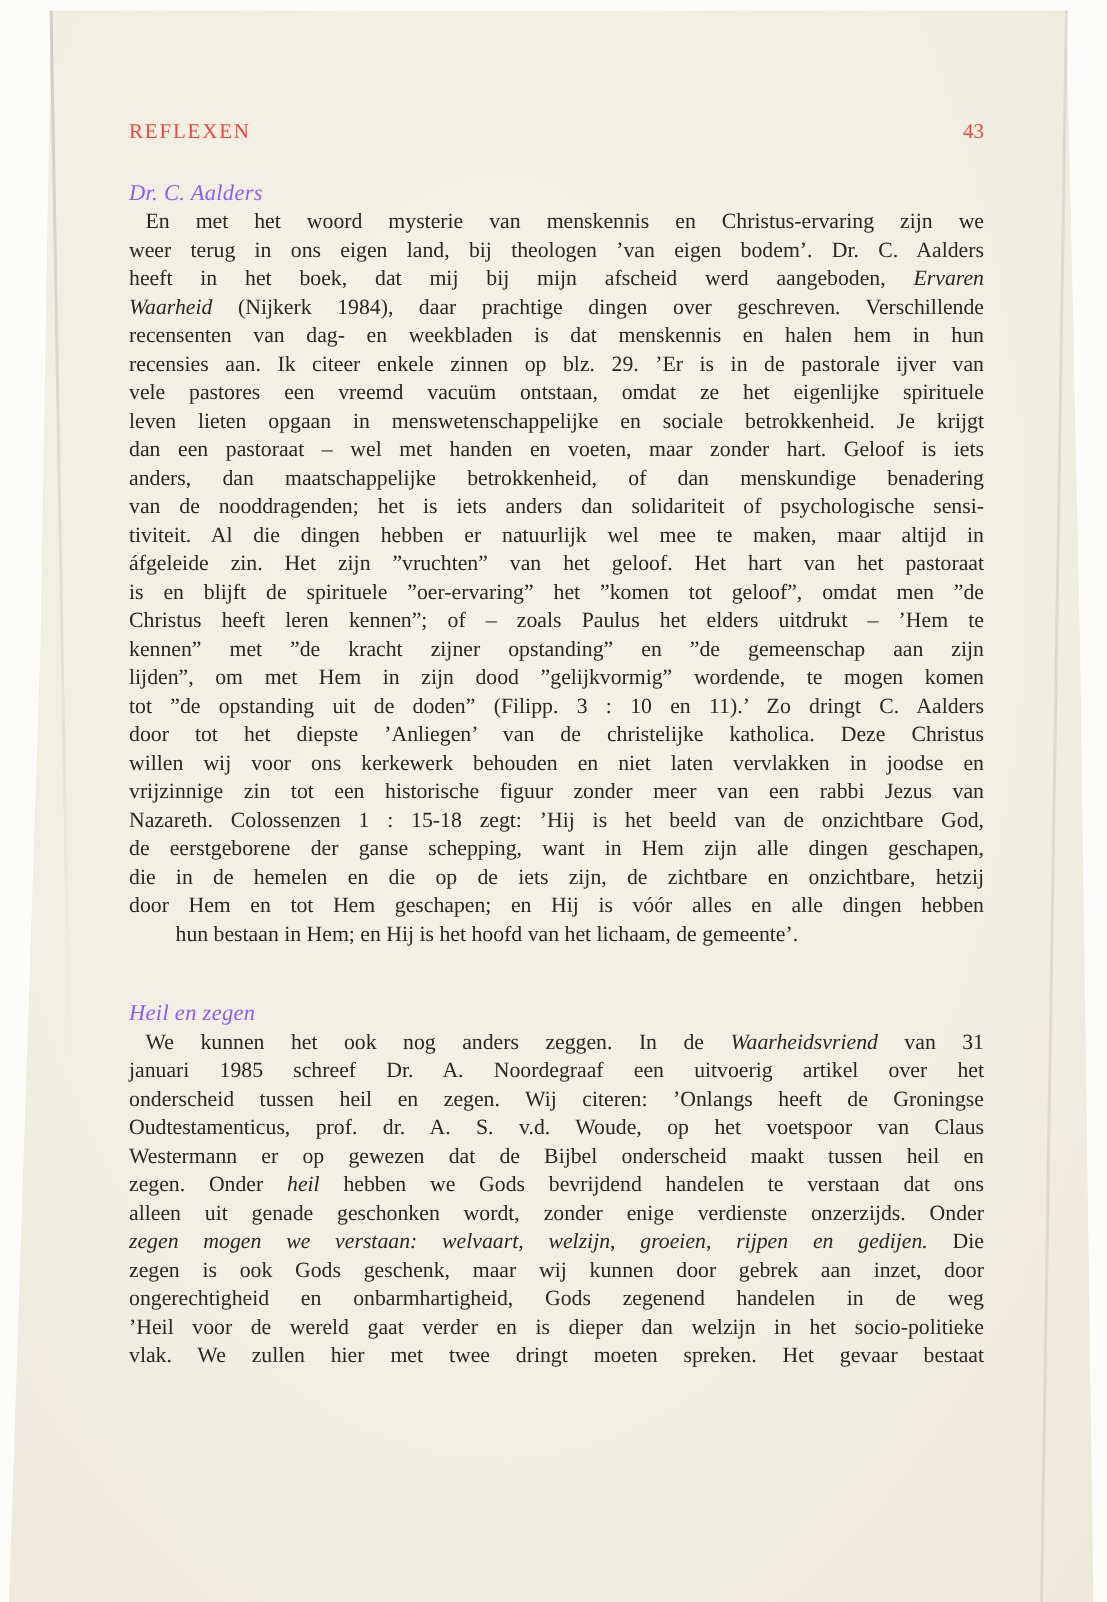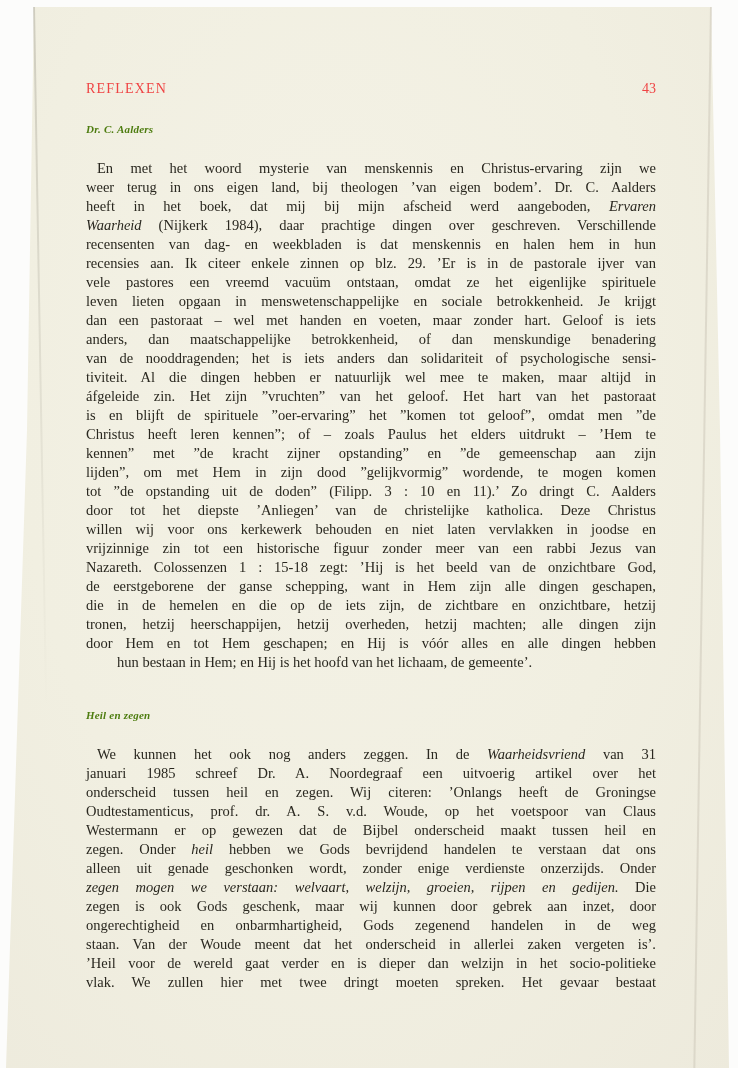--- a/index.html
+++ b/index.html
@@ -31,30 +31,30 @@
   }
   .header {
     display: flex; justify-content: space-between; align-items: baseline;
     line-height: 13px; font-size: 14px; color: #ef4444;
   }
   .header-title { letter-spacing: 1.2px; }
   .page-number { letter-spacing: 0; }
   .section { margin-top: 34px; }
   .section.first { margin-top: 25px; }
   .section-heading {
-    margin: 0; font-size: 11px; font-style: italic; font-weight: bold;
-    line-height: 19px; letter-spacing: 0.2px; color: #4d7c0f;
+    margin: 0; font-size: 15px; font-style: italic; font-weight: normal;
+    line-height: 19px; letter-spacing: 0.2px; color: #8b5cf6;
   }
   .line {
     height: 19px; line-height: 19px;
     text-align: justify; text-align-last: justify;
     white-space: nowrap; 
   }
   .line { white-space: normal; }
-  .line.indent { padding-left: 11px; margin-top: 20px; }
+  .line.indent { padding-left: 11px; }
   .line.last { text-align-last: left; margin-left: 31px; }
   em { font-style: italic; }
 </style>
 </head>
 <body>
 
 <div class="scan">
   <div class="page-bg"></div>
   <div class="edge-left"></div>
   <div class="edge-right"></div>
@@ -85,38 +85,36 @@
           <div class="line"><span>Christus heeft leren kennen”; of – zoals Paulus het elders uitdrukt – ’Hem te</span></div>
           <div class="line"><span>kennen” met ”de kracht zijner opstanding” en ”de gemeenschap aan zijn</span></div>
           <div class="line"><span>lijden”, om met Hem in zijn dood ”gelijkvormig” wordende, te mogen komen</span></div>
           <div class="line"><span>tot ”de opstanding uit de doden” (Filipp. 3 : 10 en 11).’ Zo dringt C. Aalders</span></div>
           <div class="line"><span>door tot het diepste ’Anliegen’ van de christelijke katholica. Deze Christus</span></div>
           <div class="line"><span>willen wij voor ons kerkewerk behouden en niet laten vervlakken in joodse en</span></div>
           <div class="line"><span>vrijzinnige zin tot een historische figuur zonder meer van een rabbi Jezus van</span></div>
           <div class="line"><span>Nazareth. Colossenzen 1 : 15-18 zegt: ’Hij is het beeld van de onzichtbare God,</span></div>
           <div class="line"><span>de eerstgeborene der ganse schepping, want in Hem zijn alle dingen geschapen,</span></div>
           <div class="line"><span>die in de hemelen en die op de iets zijn, de zichtbare en onzichtbare, hetzij</span></div>
-          <div class="line"><span>tronen, hetzij heerschappijen, hetzij overheden, hetzij machten; alle dingen zijn</span></div>
           <div class="line"><span>door Hem en tot Hem geschapen; en Hij is vóór alles en alle dingen hebben</span></div>
           <div class="line last"><span>hun bestaan in Hem; en Hij is het hoofd van het lichaam, de gemeente’.</span></div>
         </div>
     </div>
 
     <div class="section">
       <h2 class="section-heading">Heil en zegen</h2>
       <div class="lines">
           <div class="line indent"><span>We kunnen het ook nog anders zeggen. In de </span><em>Waarheidsvriend</em><span> van 31</span></div>
           <div class="line"><span>januari 1985 schreef Dr. A. Noordegraaf een uitvoerig artikel over het</span></div>
           <div class="line"><span>onderscheid tussen heil en zegen. Wij citeren: ’Onlangs heeft de Groningse</span></div>
           <div class="line"><span>Oudtestamenticus, prof. dr. A. S. v.d. Woude, op het voetspoor van Claus</span></div>
           <div class="line"><span>Westermann er op gewezen dat de Bijbel onderscheid maakt tussen heil en</span></div>
           <div class="line"><span>zegen. Onder </span><em>heil</em><span> hebben we Gods bevrijdend handelen te verstaan dat ons</span></div>
           <div class="line"><span>alleen uit genade geschonken wordt, zonder enige verdienste onzerzijds. Onder</span></div>
           <div class="line"><em>zegen mogen we verstaan: welvaart, welzijn, groeien, rijpen en gedijen.</em><span> Die</span></div>
           <div class="line"><span>zegen is ook Gods geschenk, maar wij kunnen door gebrek aan inzet, door</span></div>
           <div class="line"><span>ongerechtigheid en onbarmhartigheid, Gods zegenend handelen in de weg</span></div>
-          <div class="line"><span>staan. Van der Woude meent dat het onderscheid in allerlei zaken vergeten is’.</span></div>
           <div class="line"><span>’Heil voor de wereld gaat verder en is dieper dan welzijn in het socio-politieke</span></div>
           <div class="line"><span>vlak. We zullen hier met twee dringt moeten spreken. Het gevaar bestaat</span></div>
         </div>
     </div>
   </div>
 </div>
 
 </body></html>

